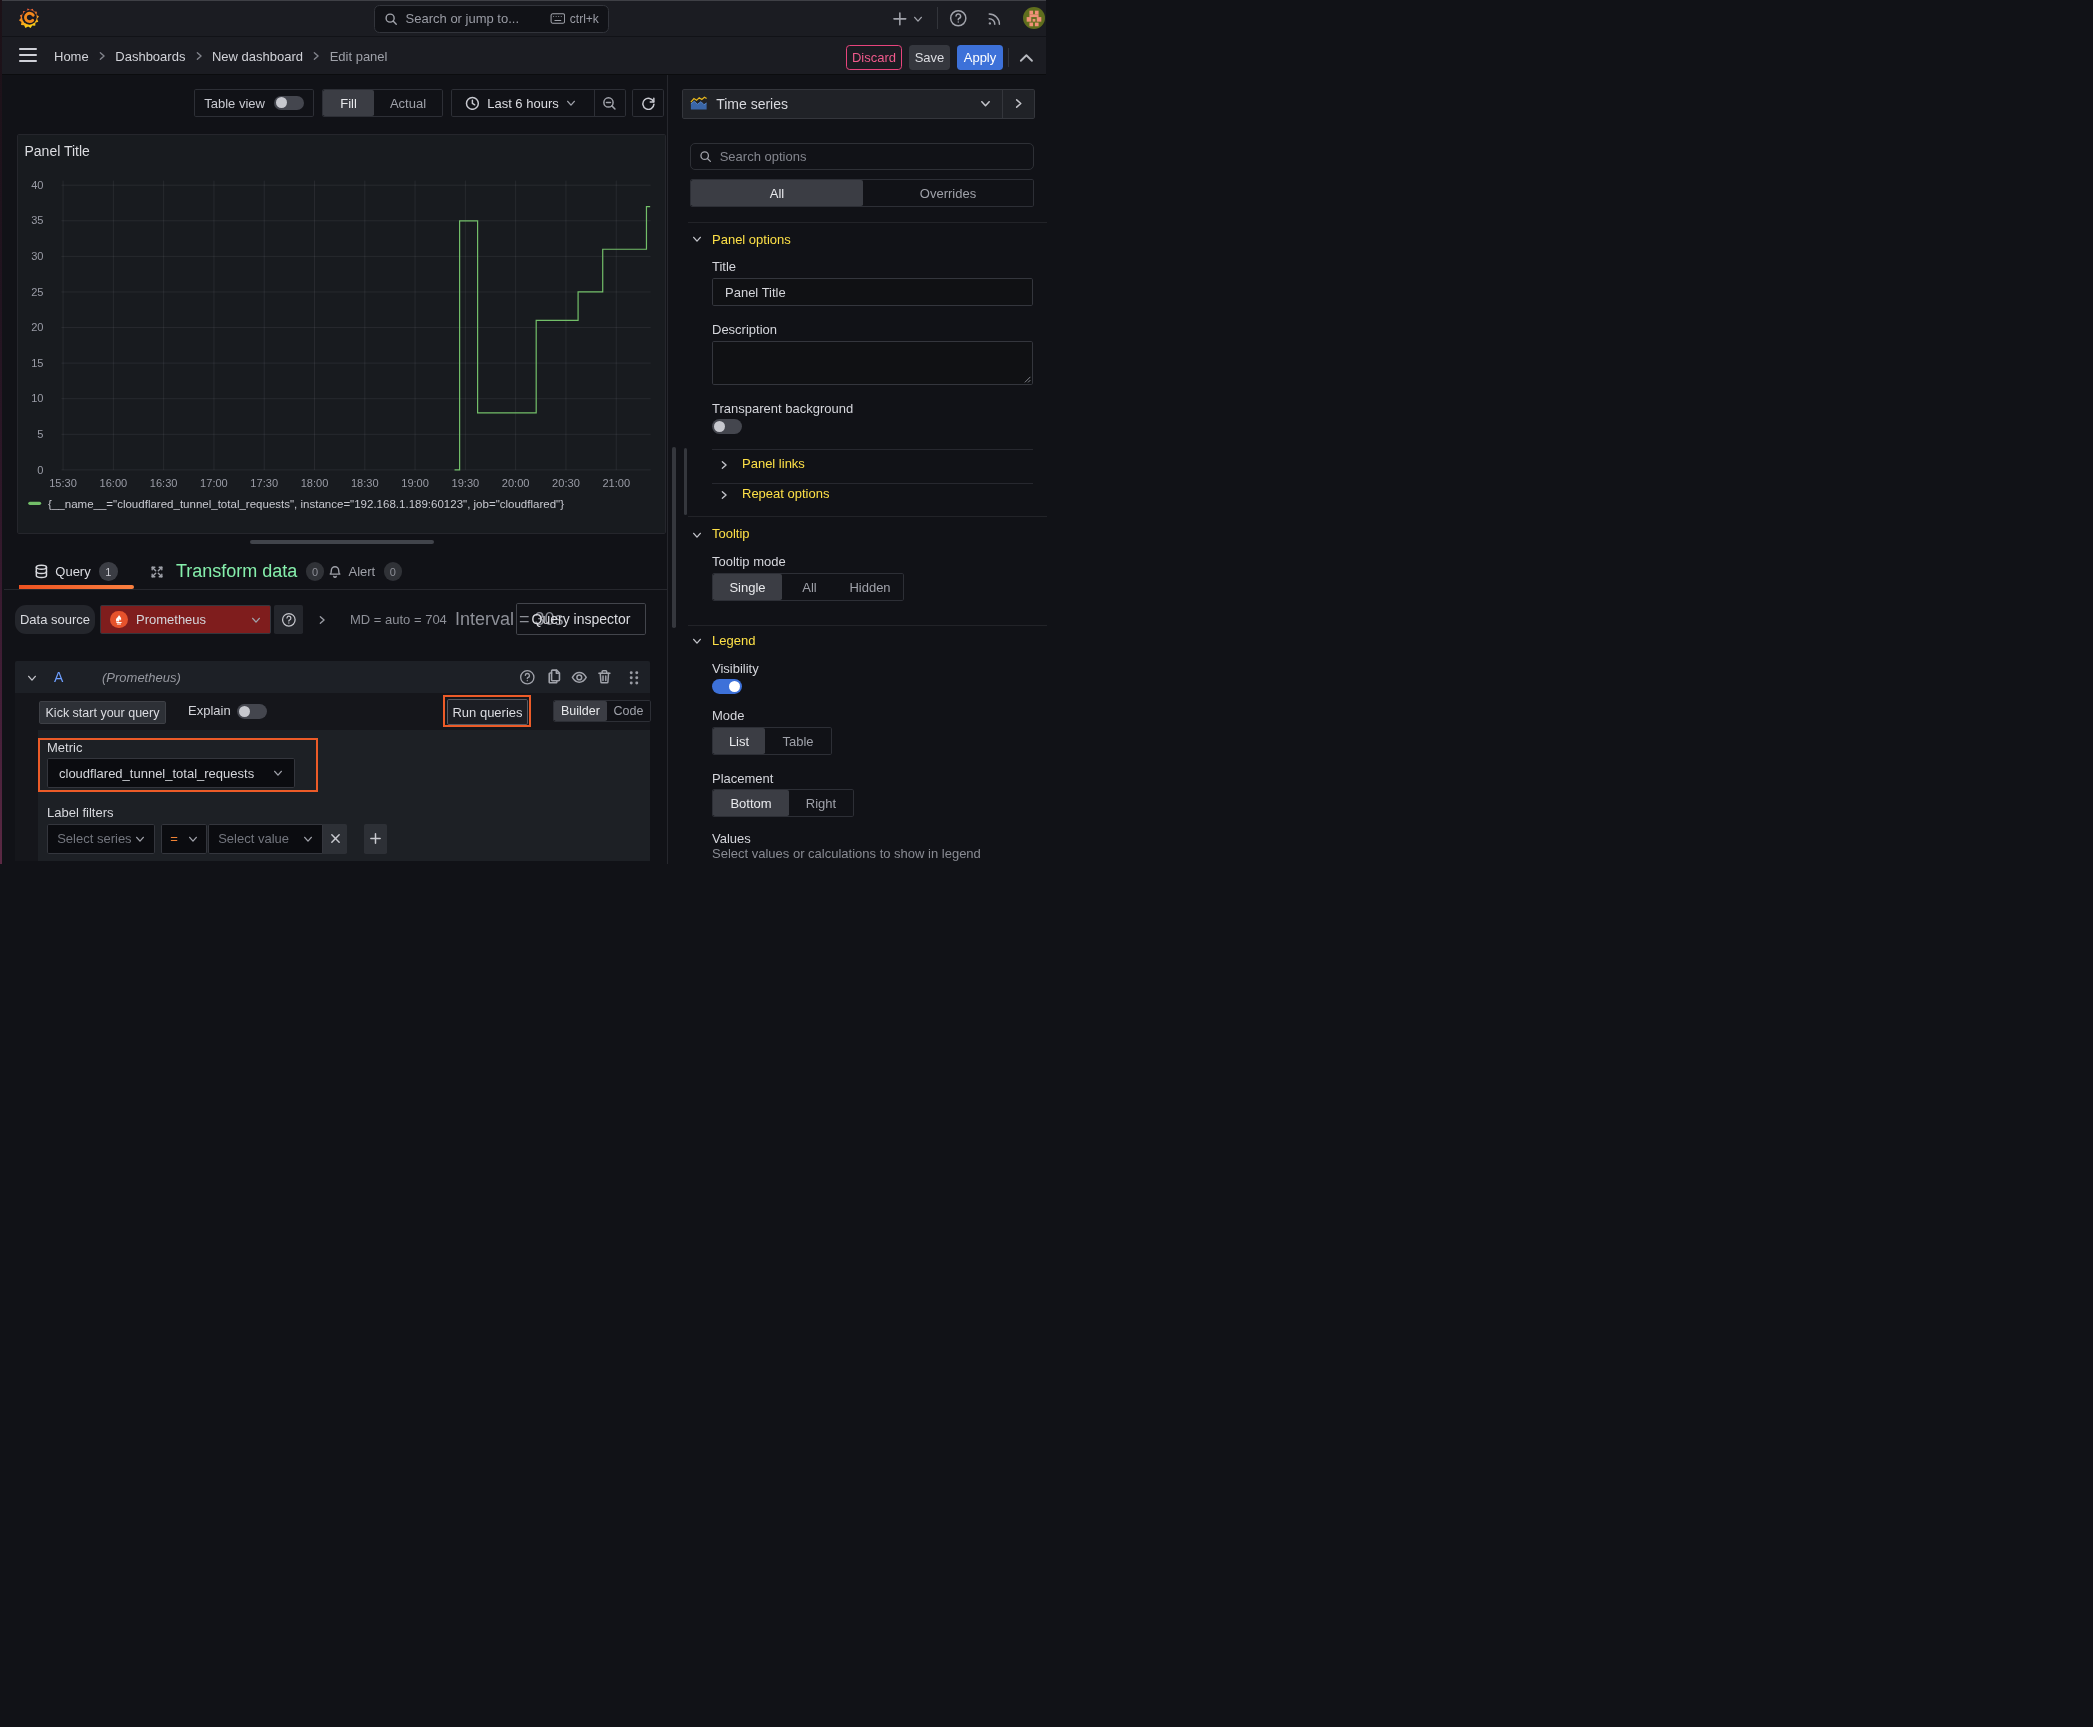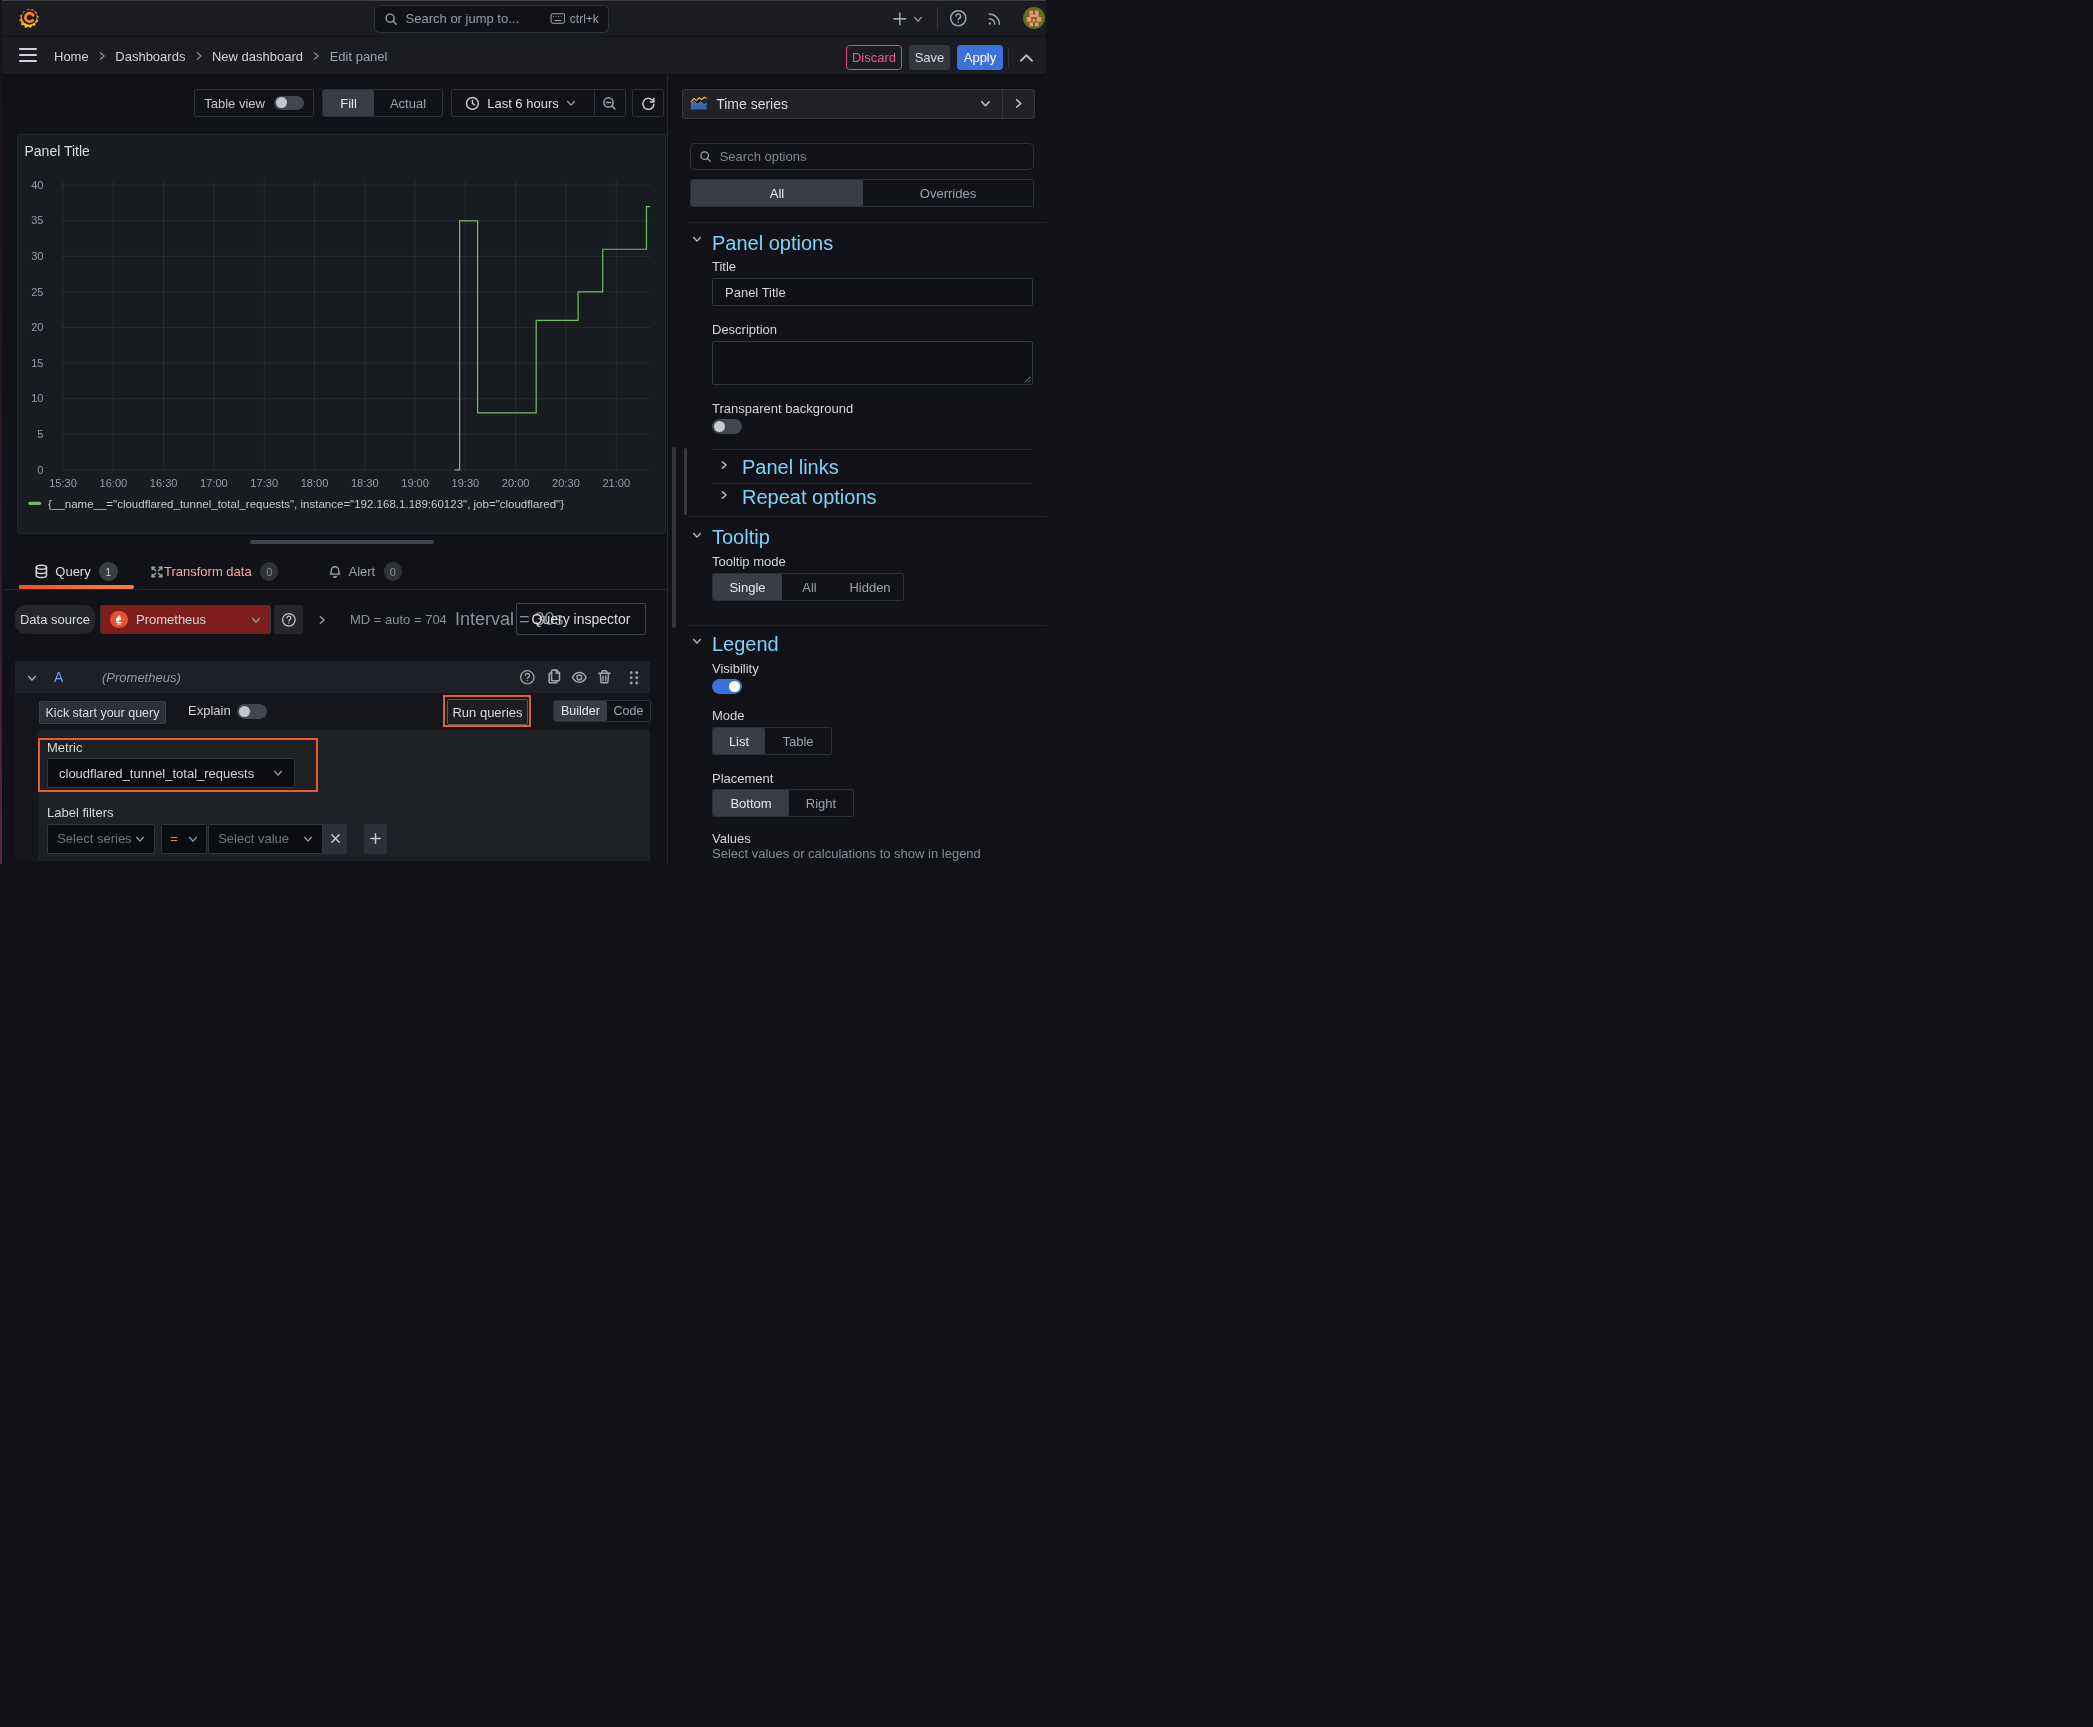--- a/index.html
+++ b/index.html
@@ -9,21 +9,21 @@
   .ico { stroke:#a1a3ab; fill:none; stroke-width:1.6; stroke-linecap:round; stroke-linejoin:round; }
   .lbl { font-size:13px; color:#d5d6dc; }
   .seg { border:0.9px solid #2d2f36; border-radius:1.8px; display:flex; align-items:stretch; background:#111217; }
   .seg > div { display:flex; align-items:center; justify-content:center; font-size:13px; color:#9fa1a9; }
   .seg > div.on { background:#3b3d44; color:#e8e9ec; border-radius:1.8px; margin:0; }
   .inp { background:#7f1d1d; border:0.9px solid #34363d; border-radius:1.8px; color:#d4d5da; font-size:13px; display:flex; align-items:center; }
   .toggle { width:29.5px; height:14.8px; border-radius:7.4px; background:#44464e; position:relative; }
   .toggle .knob { position:absolute; top:1.8px; left:1.8px; width:11px; height:11px; border-radius:50%; background:#c7c8ce; }
   .toggle.on { background:#3d71d9; }
   .toggle.on .knob { left:auto; right:1.8px; background:#fff; }
-  .hdr16 { font-size:20px; color:#7dd3fc; font-weight:500; }
+  .hdr16 { font-size:13px; color:#fde047; font-weight:500; }
   .divh { position:absolute; height:0.9px; background:rgba(204,204,220,0.12); }
 </style>
 </head>
 <body>
 
 <div class="abs" style="left:0;top:0;width:2.3px;height:864px;background:linear-gradient(180deg,#1c1117 0%,#221420 35%,#31182a 60%,#47203a 85%,#5c2944 100%);"></div>
 
 <div class="abs" style="left:2.3px;top:0;width:1044px;height:37px;background:#1b1c22;border-top:1.8px solid #3f4046;border-bottom:0.9px solid #111217;"></div>
 <div class="abs" id="logo" style="left:17px;top:7.4px;width:22px;height:24px;">
   <svg width="22" height="24" viewBox="0 0 24 26">
@@ -221,21 +221,21 @@
   <svg width="14" height="14" viewBox="0 0 16 16" class="ico" style="stroke:#9ea0a8;">
       <path d="M5.5 2.5 h-3 v3"></path>
       <path d="M2.5 2.5 l4 4"></path>
       <path d="M10.5 2.5 h3 v3"></path>
       <path d="M13.5 2.5 l-4 4"></path>
       <path d="M5.5 13.5 h-3 v-3"></path>
       <path d="M2.5 13.5 l4 -4"></path>
       <path d="M10.5 13.5 h3 v-3"></path>
       <path d="M13.5 13.5 l-4 -4"></path>
     </svg>
-  <span style="font-size:13px;color:#fca5a5;margin-left:0;">Transform data</span>
+  <span style="font-size:18px;color:#86efac;margin-left:12px;">Transform data</span>
   <span style="margin-left:8.3px;width:18.5px;height:18.5px;border-radius:9.2px;background:#303237;color:#8d8f97;font-size:11px;display:flex;align-items:center;justify-content:center;">0</span>
 </div>
 <div class="abs" style="left:328px;top:554px;height:35px;display:flex;align-items:center;">
   <svg width="14" height="14" viewBox="0 0 16 16" class="ico" style="stroke:#9ea0a8;">
       <path d="M8 2 a4.2 4.2 0 0 1 4.2 4.2 c0 3.2 1.3 4.2 1.3 4.2 h-11 c0 0 1.3 -1 1.3 -4.2 A4.2 4.2 0 0 1 8 2 z"></path>
       <path d="M6.6 13 a1.5 1.5 0 0 0 2.8 0"></path>
     </svg>
   <span style="font-size:13px;color:#9ea0a8;margin-left:6.5px;">Alert</span>
   <span style="margin-left:8.3px;width:18.5px;height:18.5px;border-radius:9.2px;background:#303237;color:#8d8f97;font-size:11px;display:flex;align-items:center;justify-content:center;">0</span>
 </div>

